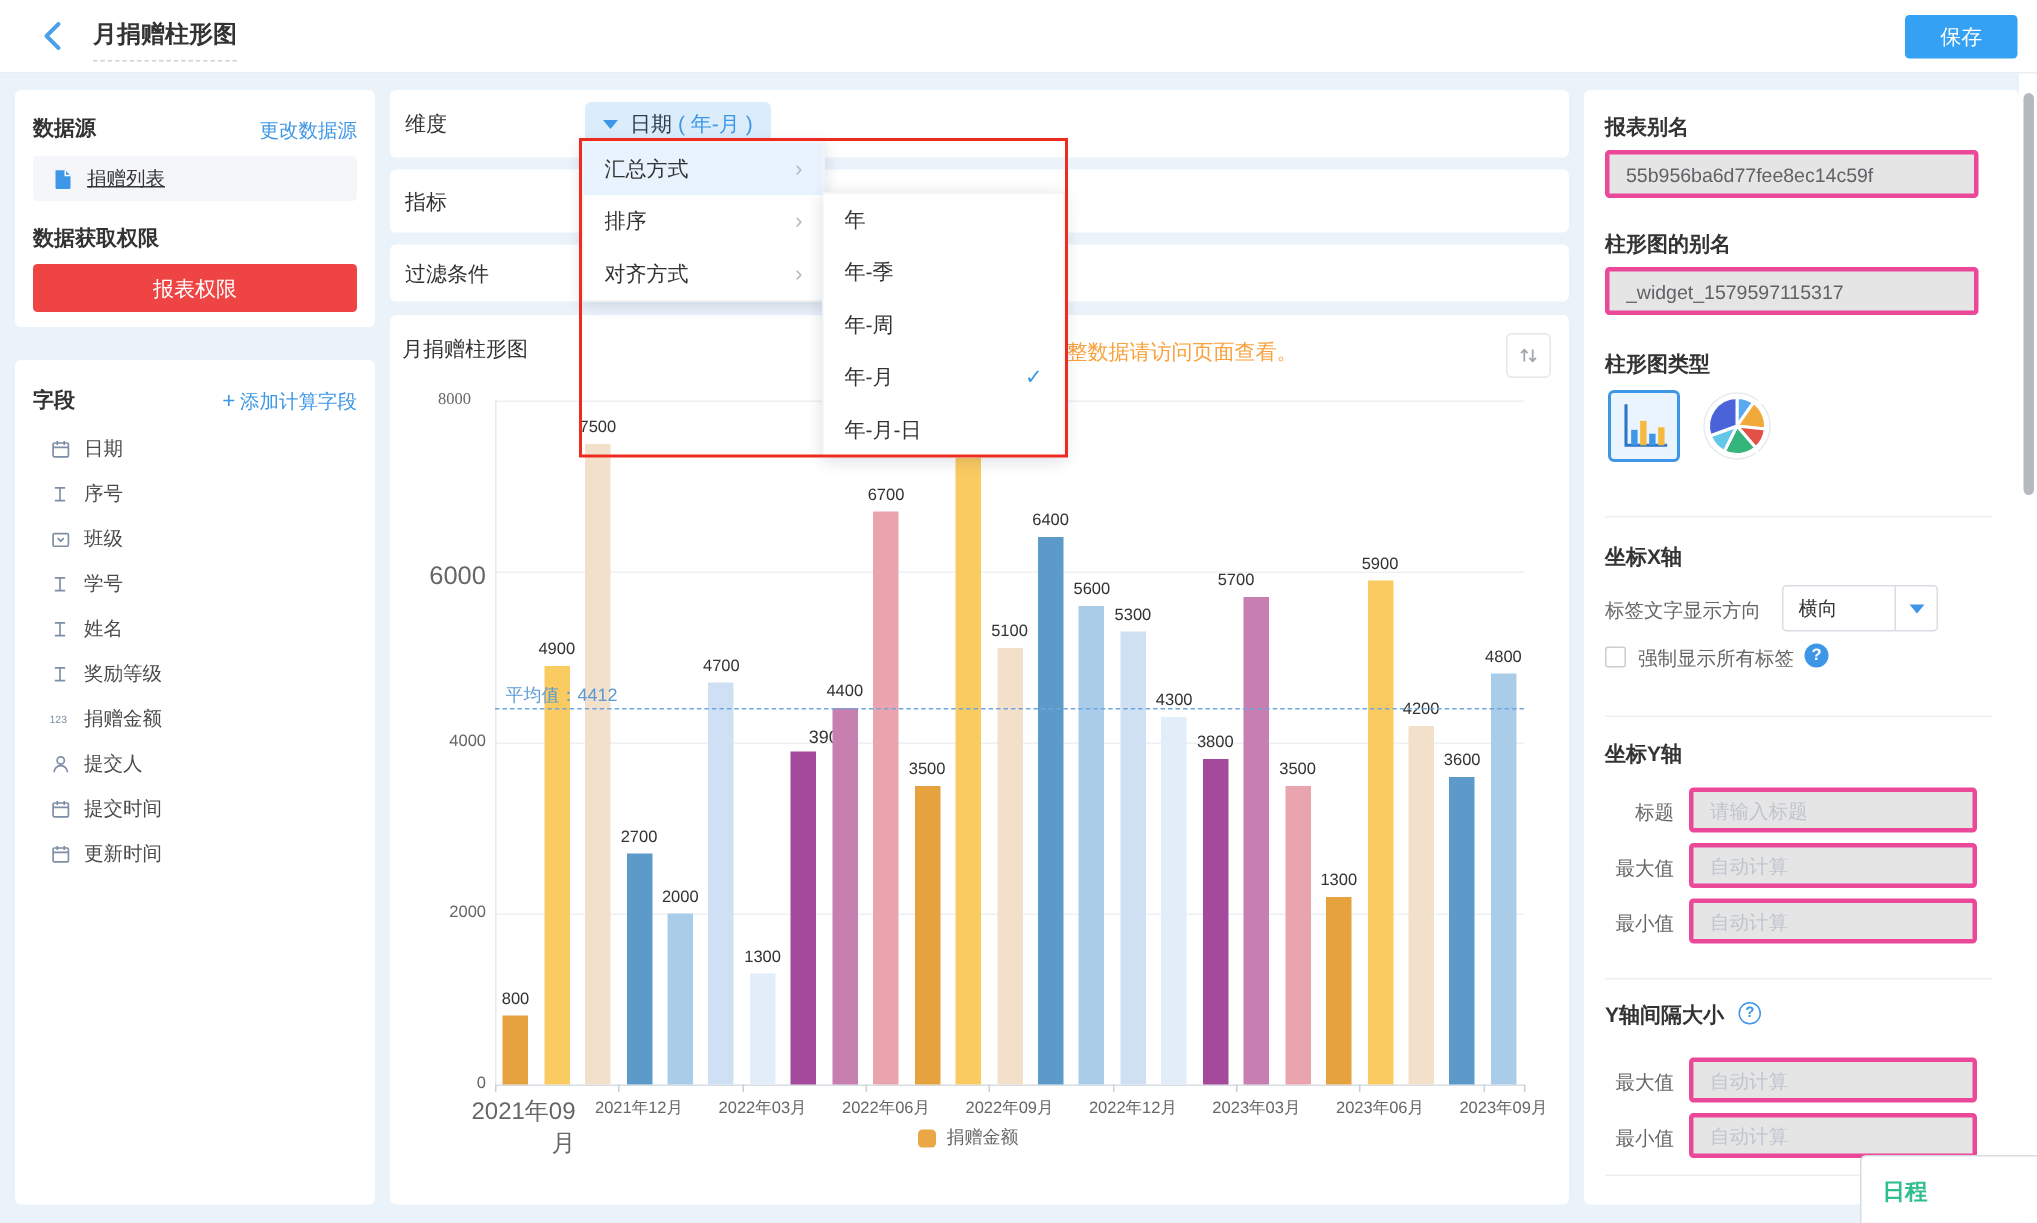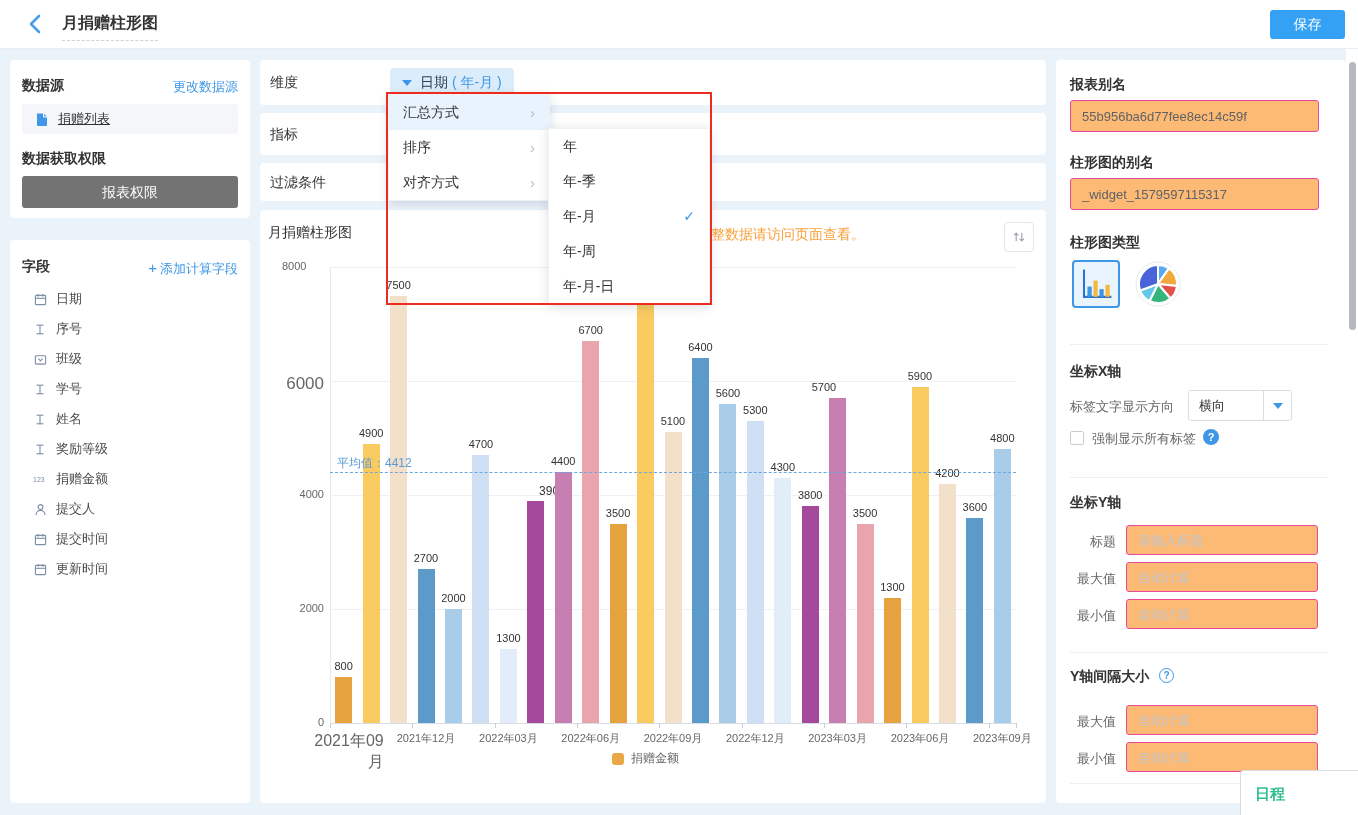--- a/index.html
+++ b/index.html
@@ -7,34 +7,34 @@
     width:1358px;height:815px;position:relative;overflow:hidden;
     background:#EAF2FA;color:#333;
     font-family:"Liberation Sans","DejaVu Sans",sans-serif;
     -webkit-font-smoothing:antialiased;
   }
   .abs{position:absolute;}
   .card{position:absolute;background:#fff;border-radius:4px;}
   .bold14{font-size:14px;font-weight:bold;color:#333;}
   .lbl13{font-size:13px;color:#666;}
   .link{font-size:13px;color:#3E97E6;cursor:pointer;}
-  .input{position:absolute;box-sizing:border-box;border:1px solid #ec4899;border-radius:3px;
-         font-size:13px;color:#606266;padding:0 11px;background:#fdba74;font-family:inherit;outline:none;}
+  .input{position:absolute;box-sizing:border-box;border:3px solid #ec4899;border-radius:3px;
+         font-size:13px;color:#606266;padding:0 11px;background:#e5e5e5;font-family:inherit;outline:none;}
   .input::placeholder{color:#BFC5CE;}
   .divider{position:absolute;height:1px;background:#EDF0F3;}
   
   #topbar{position:absolute;left:0;top:0;width:1358px;height:48px;background:#fff;border-bottom:1px solid #E9EEF4;z-index:6;}
   #page-title{position:absolute;left:62px;top:13px;font-size:16px;font-weight:bold;color:#333;
               padding-bottom:6px;border-bottom:1px dashed #CCD2D9;}
   #save-btn{position:absolute;left:1270px;top:10px;width:75px;height:29px;background:#35A1F5;color:#fff;
             font-size:14px;text-align:center;line-height:29px;border-radius:3px;cursor:pointer;}
   
   .ds-item{position:absolute;left:12px;top:44px;width:216px;height:30px;background:#F4F6F9;border-radius:3px;
            display:flex;align-items:center;font-size:13px;color:#333;text-decoration:underline;}
-  #perm-btn{position:absolute;left:12px;top:116px;width:216px;height:32px;background:#737373;border-radius:3px;
+  #perm-btn{position:absolute;left:12px;top:116px;width:216px;height:32px;background:#ef4444;border-radius:3px;
             color:#fff;font-size:14px;text-align:center;line-height:32px;cursor:pointer;}
   .field-row{position:absolute;left:0;width:240px;height:30px;display:flex;align-items:center;font-size:13px;color:#4A4A4A;cursor:pointer;}
   .field-row .fi{width:14px;height:14px;margin-left:23px;margin-right:9px;flex:none;display:flex;align-items:center;justify-content:center;}
   
   .cfg-label{position:absolute;left:10px;font-size:14px;color:#333;}
   #dim-tag{position:absolute;left:130px;top:8px;height:30px;background:#DBEDFB;border-radius:4px;
            display:flex;align-items:center;padding:0 12px;font-size:14px;cursor:pointer;}
   .caret-down{width:0;height:0;border-left:5px solid transparent;border-right:5px solid transparent;border-top:6px solid #3E97E6;display:inline-block;}
   
   .menu{position:absolute;background:#fff;border:1px solid #F1F2F4;box-shadow:0 2px 10px rgba(30,50,80,.16);z-index:30;}
@@ -235,21 +235,21 @@
   </div>
   <div id="plot" class="abs" style="left:0;top:0;width:786px;height:593px;">
       <div style="position: absolute; left: 22px; top: 506px; width: 42px; text-align: right; font-size: 11px; color: rgb(102, 102, 102);">0</div>
       <div style="position: absolute; left: 70px; top: 399px; width: 686px; height: 1px; background: rgb(237, 240, 244);"></div>
       <div style="position: absolute; left: 22px; top: 392px; width: 42px; text-align: right; font-size: 11px; color: rgb(102, 102, 102);">2000</div>
       <div style="position: absolute; left: 70px; top: 285px; width: 686px; height: 1px; background: rgb(237, 240, 244);"></div>
       <div style="position: absolute; left: 22px; top: 278px; width: 42px; text-align: right; font-size: 11px; color: rgb(102, 102, 102);">4000</div>
       <div style="position: absolute; left: 70px; top: 171px; width: 686px; height: 1px; background: rgb(237, 240, 244);"></div>
       <div style="position: absolute; left: 22px; top: 164px; width: 42px; text-align: right; font-size: 17px; color: rgb(102, 102, 102);">6000</div>
       <div style="position: absolute; left: 70px; top: 57px; width: 686px; height: 1px; background: rgb(237, 240, 244);"></div>
-      <div style="position: absolute; left: 22px; top: 50px; width: 42px; text-align: left; font-size: 11px; color: rgb(102, 102, 102);">8000</div>
+      <div style="position: absolute; left: 22px; top: 50px; width: 42px; text-align: center; font-size: 11px; color: rgb(102, 102, 102); font-family: Liberation Serif, serif;">8000</div>
       <div style="position: absolute; left: 70px; top: 57px; width: 1px; height: 456px; background: rgb(228, 233, 239);"></div>
       <div style="position: absolute; left: 70px; top: 513px; width: 686px; height: 1px; background: rgb(216, 221, 227);"></div>
       <div style="position: absolute; left: 75.2px; top: 467.4px; width: 17px; height: 45.6px; background: rgb(229, 162, 63);"></div>
       <div style="position: absolute; left: 53.7px; top: 450.4px; width: 60px; text-align: center; font-size: 11px; color: rgb(51, 51, 51);">800</div>
       <div style="position: absolute; left: 102.7px; top: 233.7px; width: 17px; height: 279.3px; background: rgb(250, 203, 97);"></div>
       <div style="position: absolute; left: 81.2px; top: 216.7px; width: 60px; text-align: center; font-size: 11px; color: rgb(51, 51, 51);">4900</div>
       <div style="position: absolute; left: 130.1px; top: 85.5px; width: 17px; height: 427.5px; background: rgb(243, 224, 203);"></div>
       <div style="position: absolute; left: 108.6px; top: 68.5px; width: 60px; text-align: center; font-size: 11px; color: rgb(51, 51, 51);">7500</div>
       <div style="position: absolute; left: 157.5px; top: 359.1px; width: 17px; height: 153.9px; background: rgb(92, 155, 201);"></div>
       <div style="position: absolute; left: 136px; top: 342.1px; width: 60px; text-align: center; font-size: 11px; color: rgb(51, 51, 51);">2700</div>
@@ -408,23 +408,23 @@
     </div>
   </div>
 <div class="menu" id="menu-sub" style="left:548px;top:128px;width:160px;">
     <div class="menu-item" style="height: 35px;">
       <span>年</span>
     </div>
     <div class="menu-item" style="height: 35px;">
       <span>年-季</span>
     </div>
     <div class="menu-item" style="height: 35px;">
+      <span>年-周</span>
+    </div>
+    <div class="menu-item" style="height: 35px;">
       <span>年-月</span>
       <span class="menu-check">✓</span>
     </div>
     <div class="menu-item" style="height: 35px;">
-      <span>年-周</span>
-    </div>
-    <div class="menu-item" style="height: 35px;">
       <span>年-月-日</span>
     </div>
   </div>
 <div id="red-rect"></div>
 
 </body></html>

